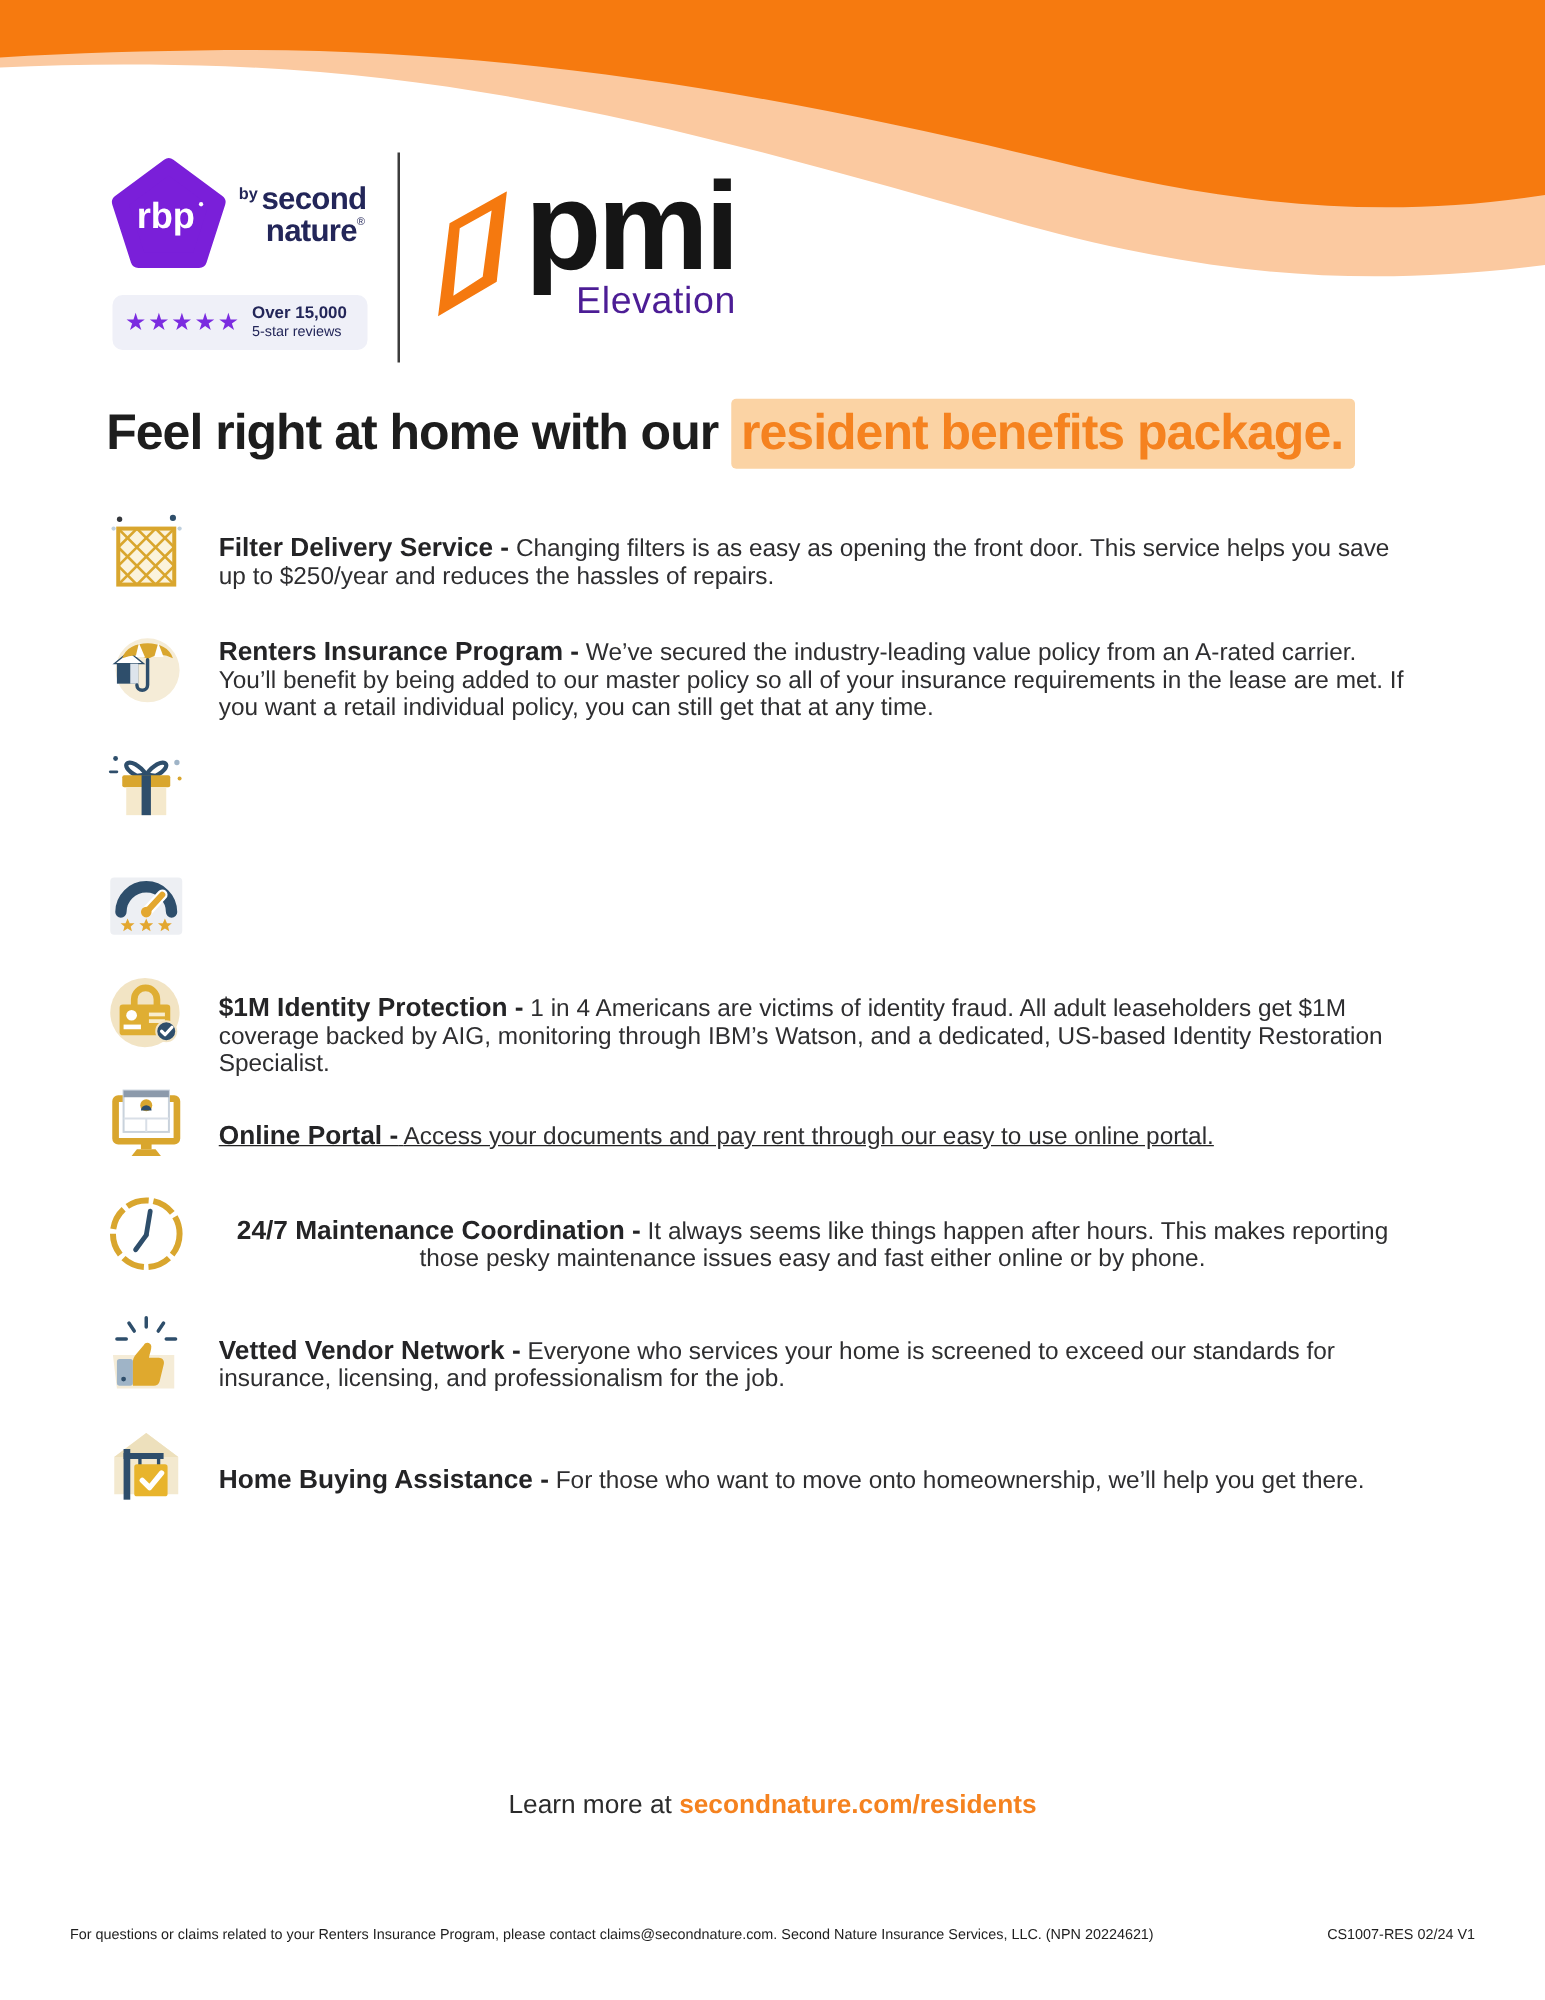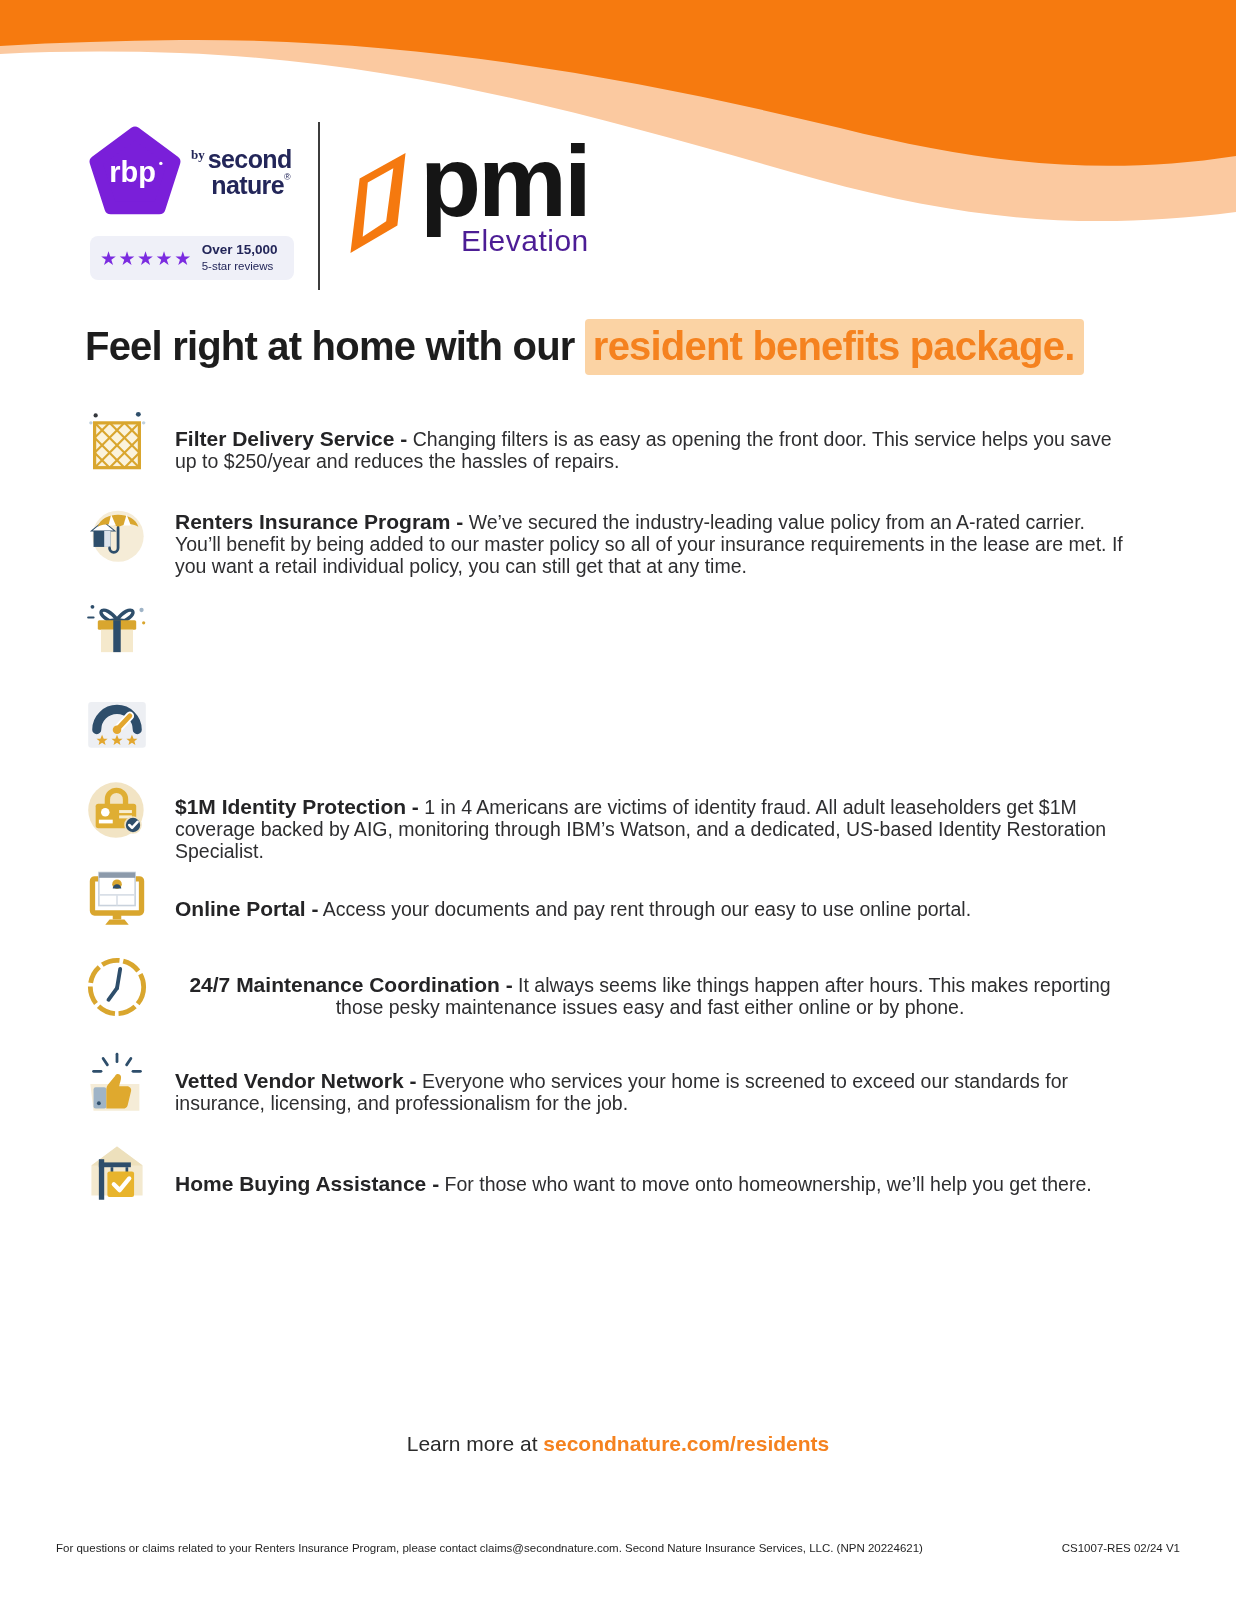--- a/index.html
+++ b/index.html
@@ -8,21 +8,21 @@
     font-family:"Liberation Sans","DejaVu Sans",sans-serif;color:#232323;
   }
   .wave{position:absolute;top:0;left:0;width:1236px;height:260px;display:block;}
 
   
   .rbp-block{position:absolute;left:88px;top:120px;width:215px;}
   .rbp-top{display:flex;align-items:center;}
   .rbp-mark{width:94px;height:104px;flex:0 0 auto;}
   .sn-text{margin-left:9px;color:#232659;line-height:1;}
   .sn-line1{display:flex;align-items:flex-start;}
-  .sn-by{font-size:13px;font-weight:600;margin-right:3px;margin-top:1px;font-family:Liberation Serif, serif;}
+  .sn-by{font-size:13px;font-weight:600;margin-right:3px;margin-top:1px;}
   .sn-bold{font-size:25px;font-weight:800;letter-spacing:-0.6px;}
   .sn-line2{text-align:right;padding-right:1px;margin-top:1px;}
   .sn-reg{font-size:9px;vertical-align:top;}
   .badge{position:absolute;left:2px;top:116px;width:204px;height:44px;background:#EFF0F8;
     border-radius:8px;display:flex;align-items:center;padding:0 10px;box-sizing:border-box;}
   .badge-stars{color:#7B2BE0;font-size:19px;letter-spacing:1.5px;line-height:1;}
   .badge-text{margin-left:9px;color:#232659;line-height:1.25;}
   .badge-line1{font-size:13.5px;font-weight:700;}
   .badge-line2{font-size:11.5px;}
   .divider{position:absolute;left:318px;top:122px;width:2px;height:168px;background:#3c3c3c;}
@@ -182,21 +182,21 @@
       <rect x="32" y="31" width="12" height="2.8" fill="#F8EDCE"></rect>
       <rect x="32" y="36" width="12" height="2.8" fill="#F8EDCE"></rect>
       <circle cx="45" cy="45" r="7.5" fill="#2E4E6B" stroke="#F2E4C4" stroke-width="1.5"></circle>
       <path d="M41.5,45 l2.6,2.6 l5.2,-5.6" stroke="#ffffff" stroke-width="2.4" fill="none" stroke-linecap="round" stroke-linejoin="round"></path>
     </svg>
   </div>
   <p><strong>$1M Identity Protection -</strong>
   <span>1 in 4 Americans are victims of identity fraud. All adult leaseholders get $1M coverage backed by AIG, monitoring through IBM’s Watson, and a dedicated, US-based Identity Restoration Specialist.</span></p>
 </div>
 
-<div class="benefit" style="top:886px;">
+<div class="benefit" style="top:886px;text-decoration:underline;">
   <div class="ic oneline">
     <svg viewBox="0 0 60 60" aria-hidden="true">
       <rect x="7" y="13" width="46" height="32" rx="2" fill="#ffffff" stroke="#D9A62E" stroke-width="5"></rect>
       <rect x="13" y="7" width="34" height="31" fill="#ffffff" stroke="#C9D2DC" stroke-width="1.5"></rect>
       <rect x="13" y="7" width="34" height="5" fill="#8C9AAB"></rect>
       <circle cx="30" cy="18" r="4.5" fill="#D9A62E"></circle>
       <path d="M26,22 a4,4 0 0 1 8,0" fill="#2E4E6B"></path>
       <line x1="13" y1="28" x2="47" y2="28" stroke="#D9DFE7" stroke-width="1.5"></line>
       <line x1="30" y1="28" x2="30" y2="38" stroke="#D9DFE7" stroke-width="1.5"></line>
       <rect x="26" y="45" width="8" height="6" fill="#D9A62E"></rect>

